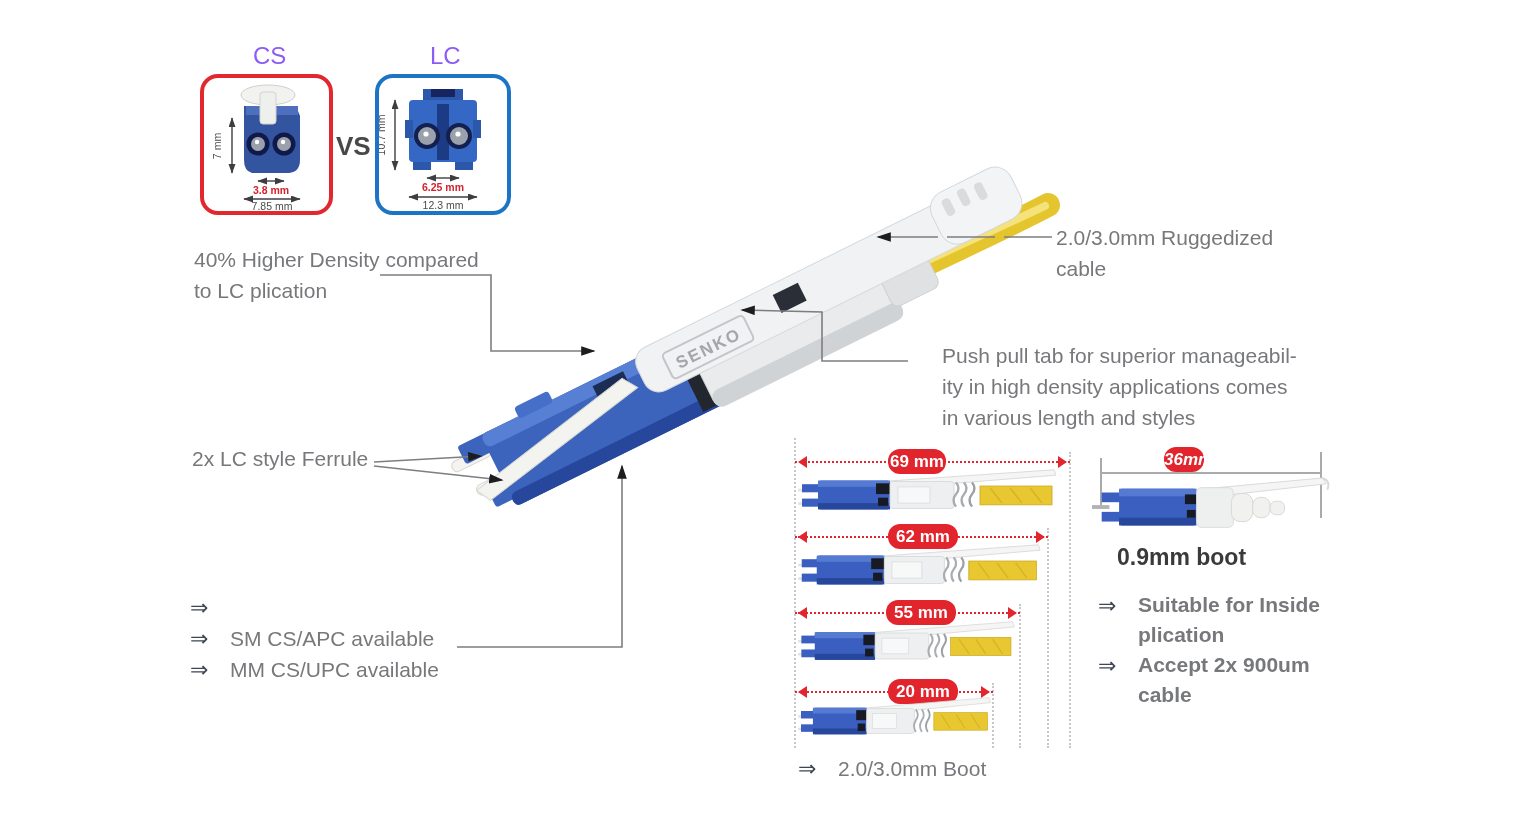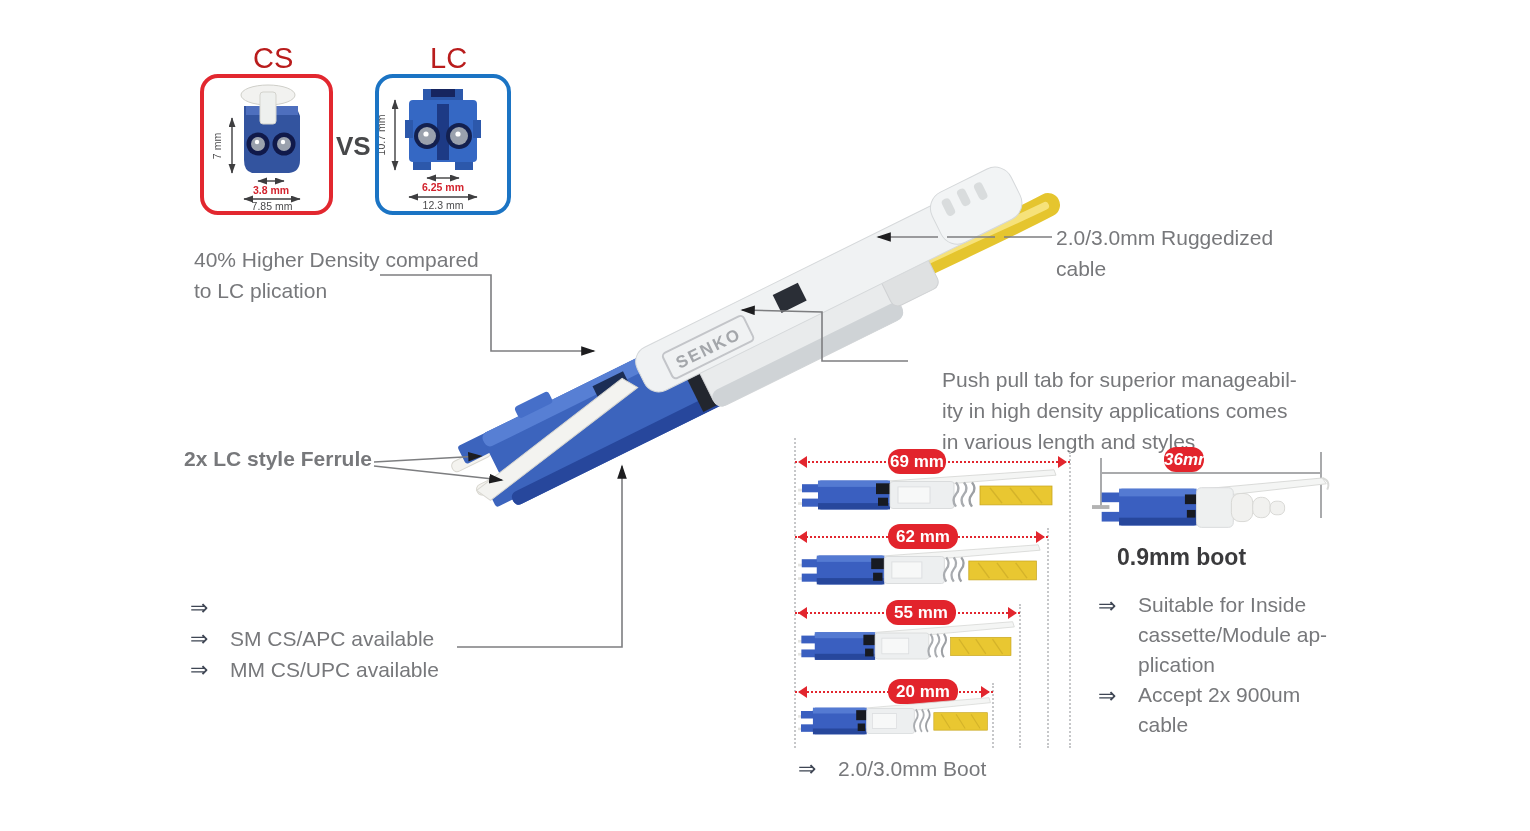--- a/index.html
+++ b/index.html
@@ -1,29 +1,29 @@
 <!DOCTYPE html>
 <html><head>
 <meta charset="utf-8">
 <style>
   html,body{margin:0;padding:0;background:#ffffff;}
   .stage{position:relative;width:1530px;height:831px;background:#ffffff;overflow:hidden;
          font-family:"Liberation Sans", sans-serif;}
   
-  .cmp-title{position:absolute;color:#b91c1c;font-size:29px;}
+  .cmp-title{position:absolute;color:#8b5cf6;font-size:24px;}
   .vs{position:absolute;color:#47484a;font-size:26px;font-weight:600;}
   .cmp-box{position:absolute;border-radius:18px;box-sizing:border-box;background:#fff;}
   .cs-box{border:4px solid #e2272f;}
   .lc-box{border:4px solid #1b74c4;}
   .cmp-box svg{display:block;width:100%;height:100%;}
   
   .t{position:absolute;color:#77787b;font-size:21px;line-height:31px;white-space:nowrap;}
   .brow{display:flex;align-items:flex-start;}
   .bullet{color:#3f4654;font-size:22px;line-height:31px;width:40px;flex:0 0 40px;}
-  .blines span{display:block;}
+  .blines span{display:block;font-weight:bold;}
   .boot-title{position:absolute;color:#3a3a3c;font-size:23px;font-weight:bold;}
   
   .vguide{position:absolute;width:0;border-left:2px dotted #c6c7c9;}
   .rdim{position:absolute;height:0;border-top:2px dotted #e2262e;}
   .rdim i{position:absolute;top:-7px;width:0;height:0;border:6px solid transparent;}
   .rdim i.l{left:-3px;border-right:9px solid #e2262e;}
   .rdim i.r{right:-3px;border-left:9px solid #e2262e;}
   .pill{position:absolute;background:#e2242c;color:#ffffff;font-weight:bold;font-size:17px;
         text-align:center;border-radius:12px;height:25px;line-height:25px;}
   .gline{position:absolute;height:0;border-top:2px solid #a9aaac;}
@@ -197,21 +197,21 @@
     </svg>
   </div>
 
   <div class="txt-layer">
 
     <div class="t" style="left:194px;top:244px;">
       <span style="display:block">40% Higher Density compared</span>
       <span style="display:block">to LC plication</span>
     </div>
 
-    <div class="t" style="left:184px;top:443px;font-weight:bold;">
+    <div class="t" style="left:192px;top:443px;">
       <span style="display:block">2x LC style Ferrule</span>
     </div>
 
     <div class="t" style="left:190px;top:592px;">
       <div class="brow">
         <span class="bullet">⇒</span>
       </div>
       <div class="brow">
         <span class="bullet">⇒</span>
         <span>SM CS/APC available</span>
@@ -220,21 +220,21 @@
         <span class="bullet">⇒</span>
         <span>MM CS/UPC available</span>
       </div>
     </div>
 
     <div class="t" style="left:1056px;top:222px;">
       <span style="display:block">2.0/3.0mm Ruggedized</span>
       <span style="display:block">cable</span>
     </div>
 
-    <div class="t" style="left:942px;top:364px;">
+    <div class="t" style="left:942px;top:340px;">
       <span style="display:block">Push pull tab for superior manageabil-</span>
       <span style="display:block">ity in high density applications comes</span>
       <span style="display:block">in various length and styles</span>
     </div>
 
     <div class="vguide" style="left:794px;top:438px;height:310px;"></div>
     <div class="vguide" style="left:1069px;top:452px;height:296px;"></div>
     <div class="vguide" style="left:1047px;top:528px;height:220px;"></div>
     <div class="vguide" style="left:1019px;top:604px;height:144px;"></div>
     <div class="vguide" style="left:992px;top:683px;height:65px;"></div>
@@ -288,21 +288,20 @@
         <use href="#sym-boot"></use>
       </svg>
 
     <div class="boot-title" style="left:1117px;top:544px;">0.9mm boot</div>
 
     <div class="t" style="left:1098px;top:590px;line-height:30px;">
       <div class="brow">
         <span class="bullet">⇒</span>
         <span class="blines">
           <span>Suitable for Inside</span>
-          <span>cassette/Module ap-</span>
           <span>plication</span>
         </span>
       </div>
       <div class="brow">
         <span class="bullet">⇒</span>
         <span class="blines">
           <span>Accept 2x 900um</span>
           <span>cable</span>
         </span>
       </div>

